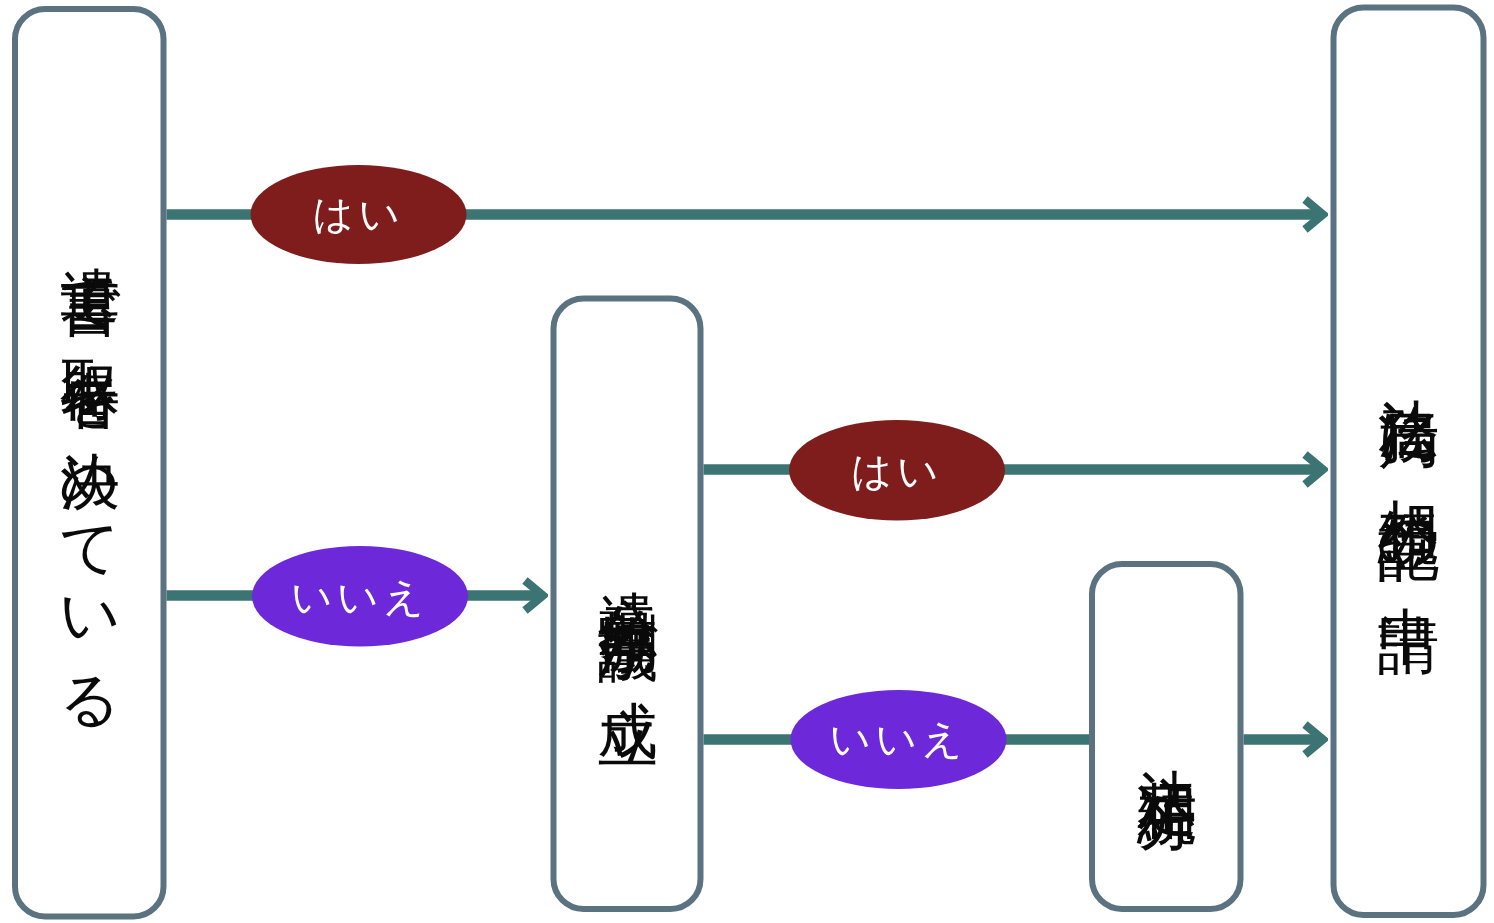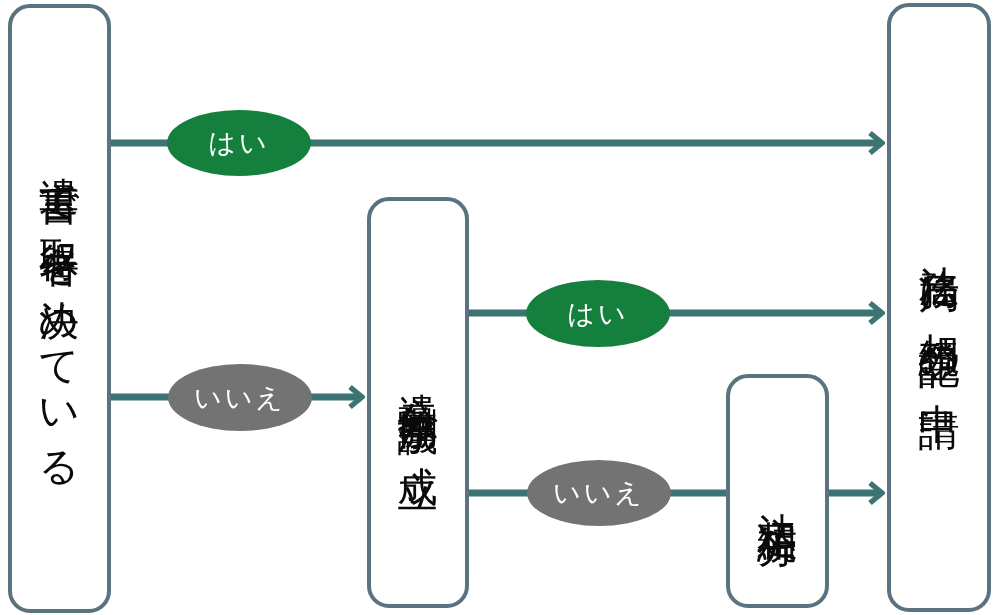--- a/index.html
+++ b/index.html
@@ -51,22 +51,22 @@
     border-radius: 50%;
     display: flex;
     align-items: center;
     justify-content: center;
     color: #ffffff;
     font-size: 27px;
     font-weight: 500;
     letter-spacing: 3px;
     z-index: 3;
   }
-  .edge-yes { background: #15803d; }
-  .edge-no  { background: #737373; }
+  .edge-yes { background: #7f1d1d; }
+  .edge-no  { background: #6d28d9; }
 
   #node-will        { left: 8px;   top: 4px;   width: 103px; height: 609px; }
   #node-agreement   { left: 367px; top: 197px; width: 102px; height: 411px; }
   #node-statutory   { left: 726px; top: 374px; width: 103px; height: 234px; }
   #node-registration{ left: 887px; top: 3px;   width: 104px; height: 609px; }
 
   #label-yes-1 { left: 167px; top: 110px; width: 144px; height: 66px; }
   #label-no-1  { left: 168px; top: 364px; width: 144px; height: 67px; }
   #label-yes-2 { left: 526px; top: 280px; width: 144px; height: 67px; }
   #label-no-2  { left: 527px; top: 460px; width: 144px; height: 66px; }

